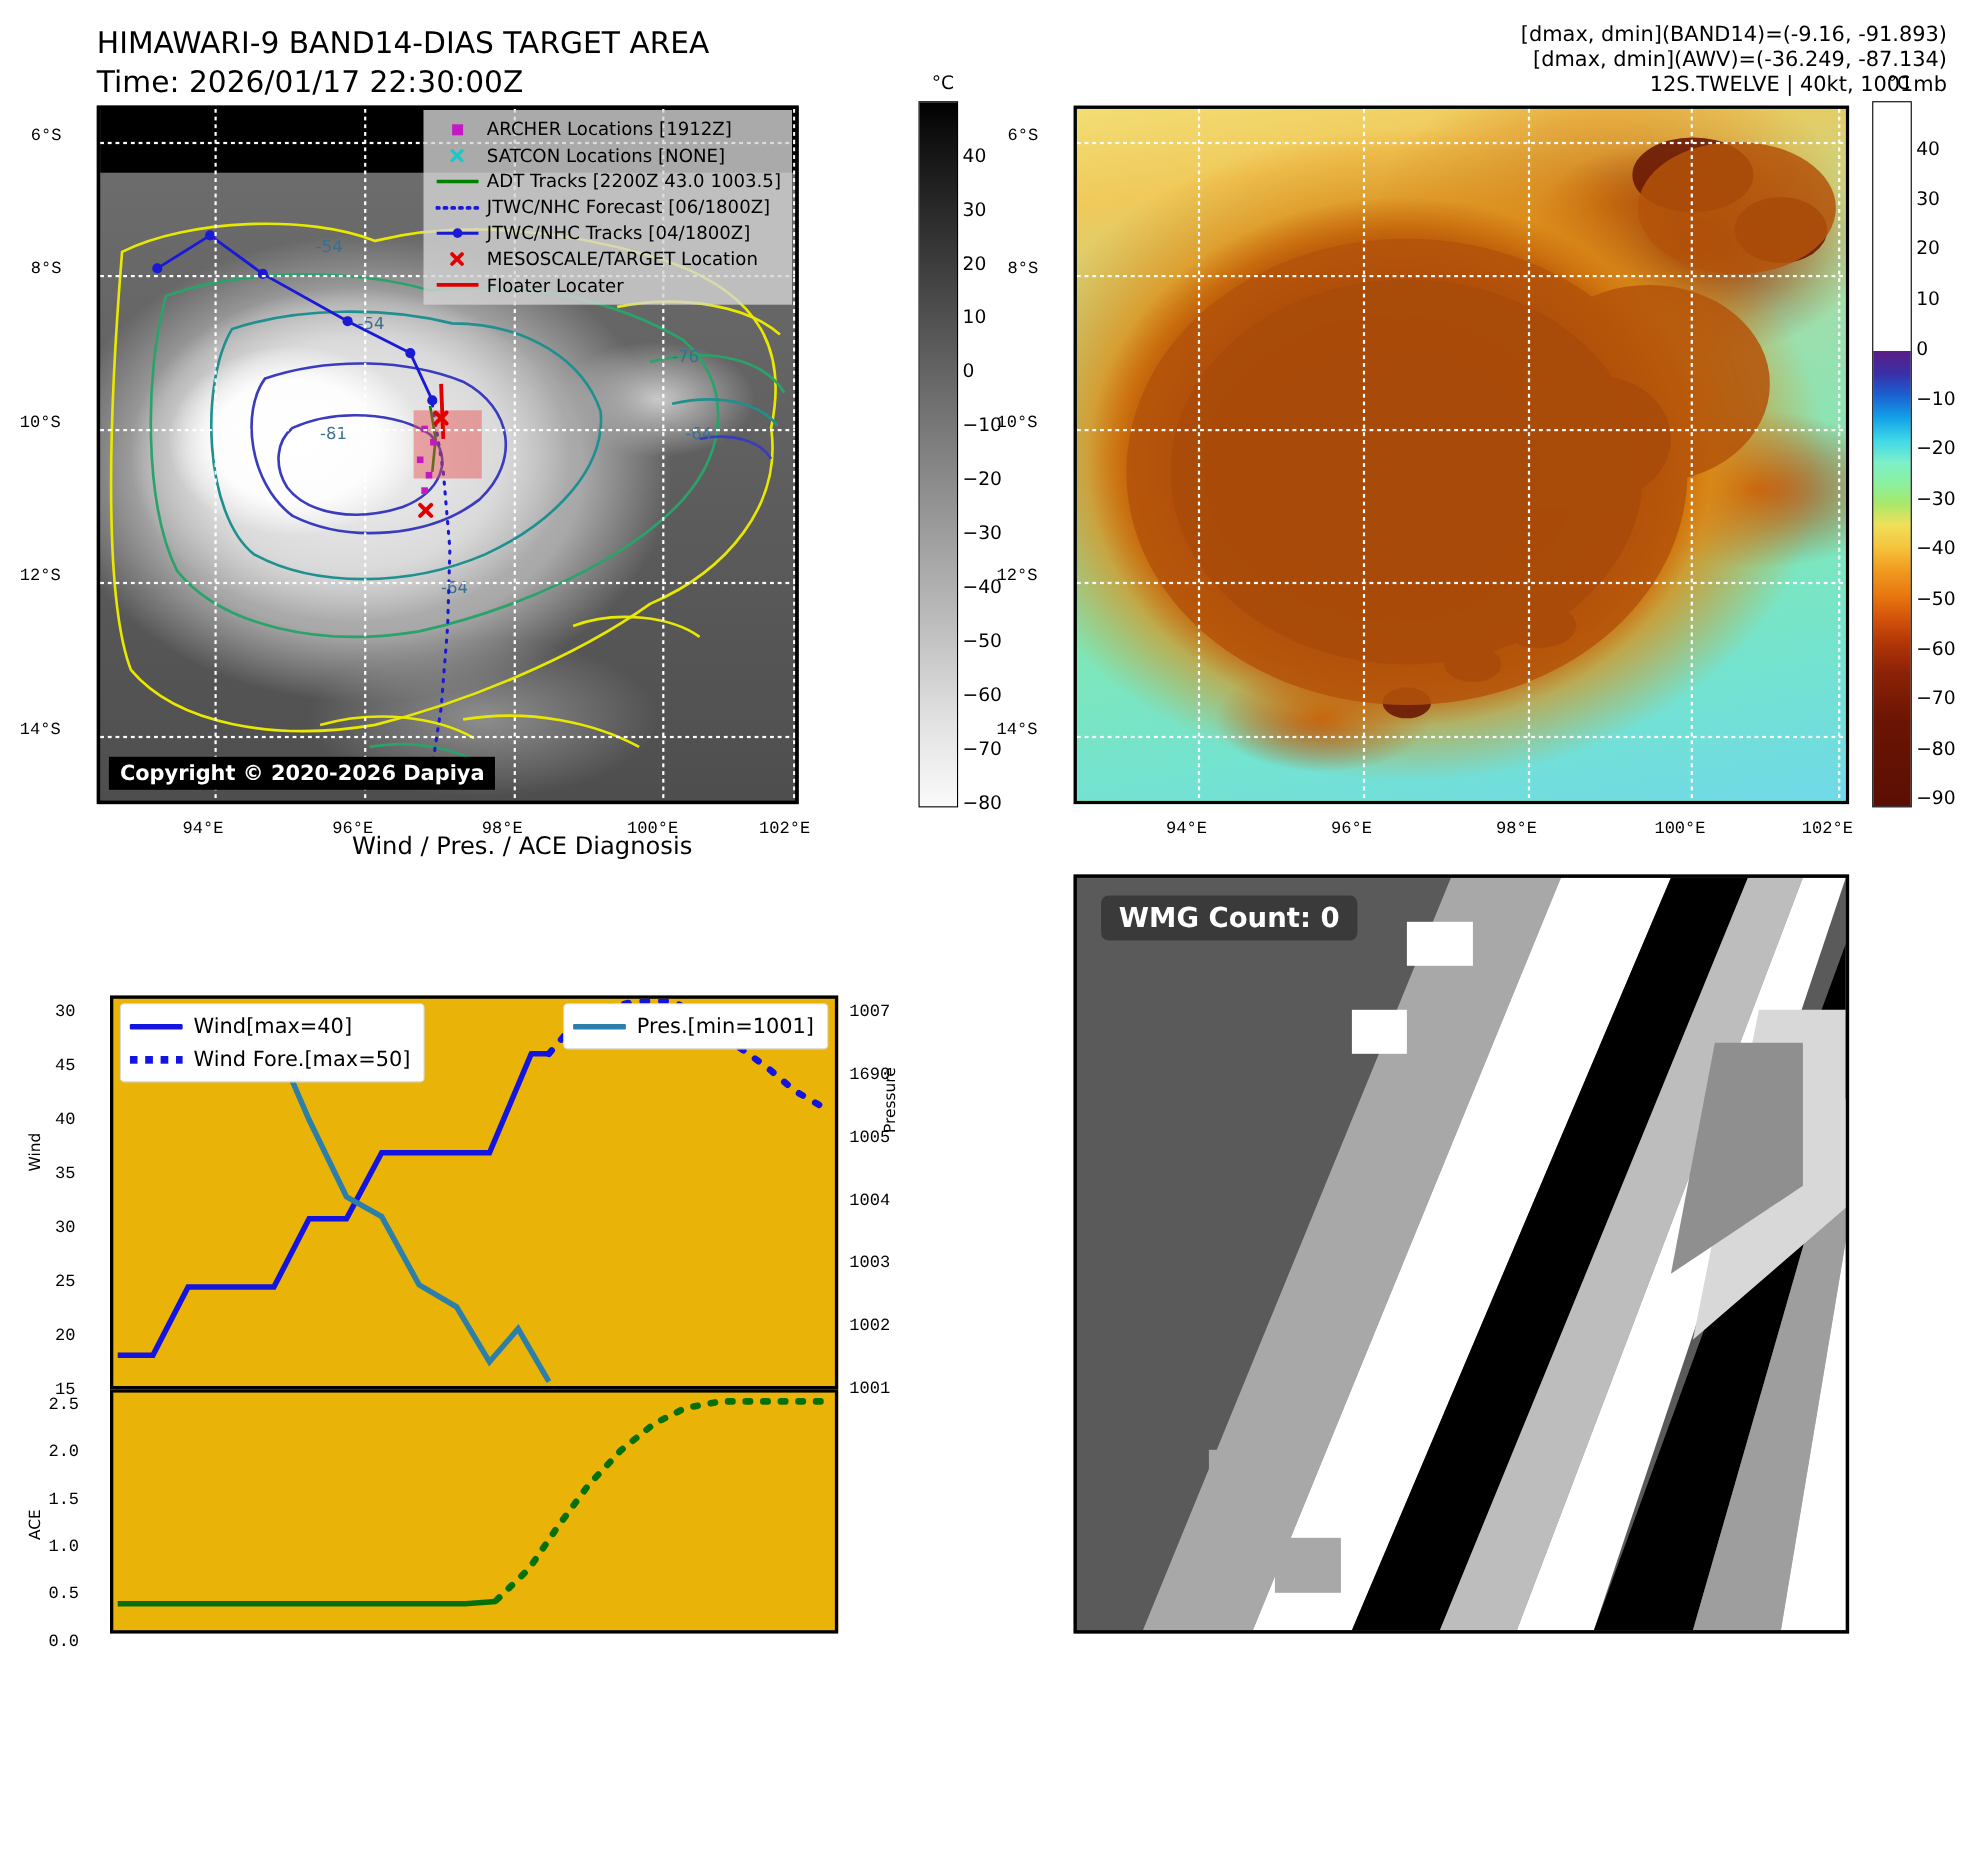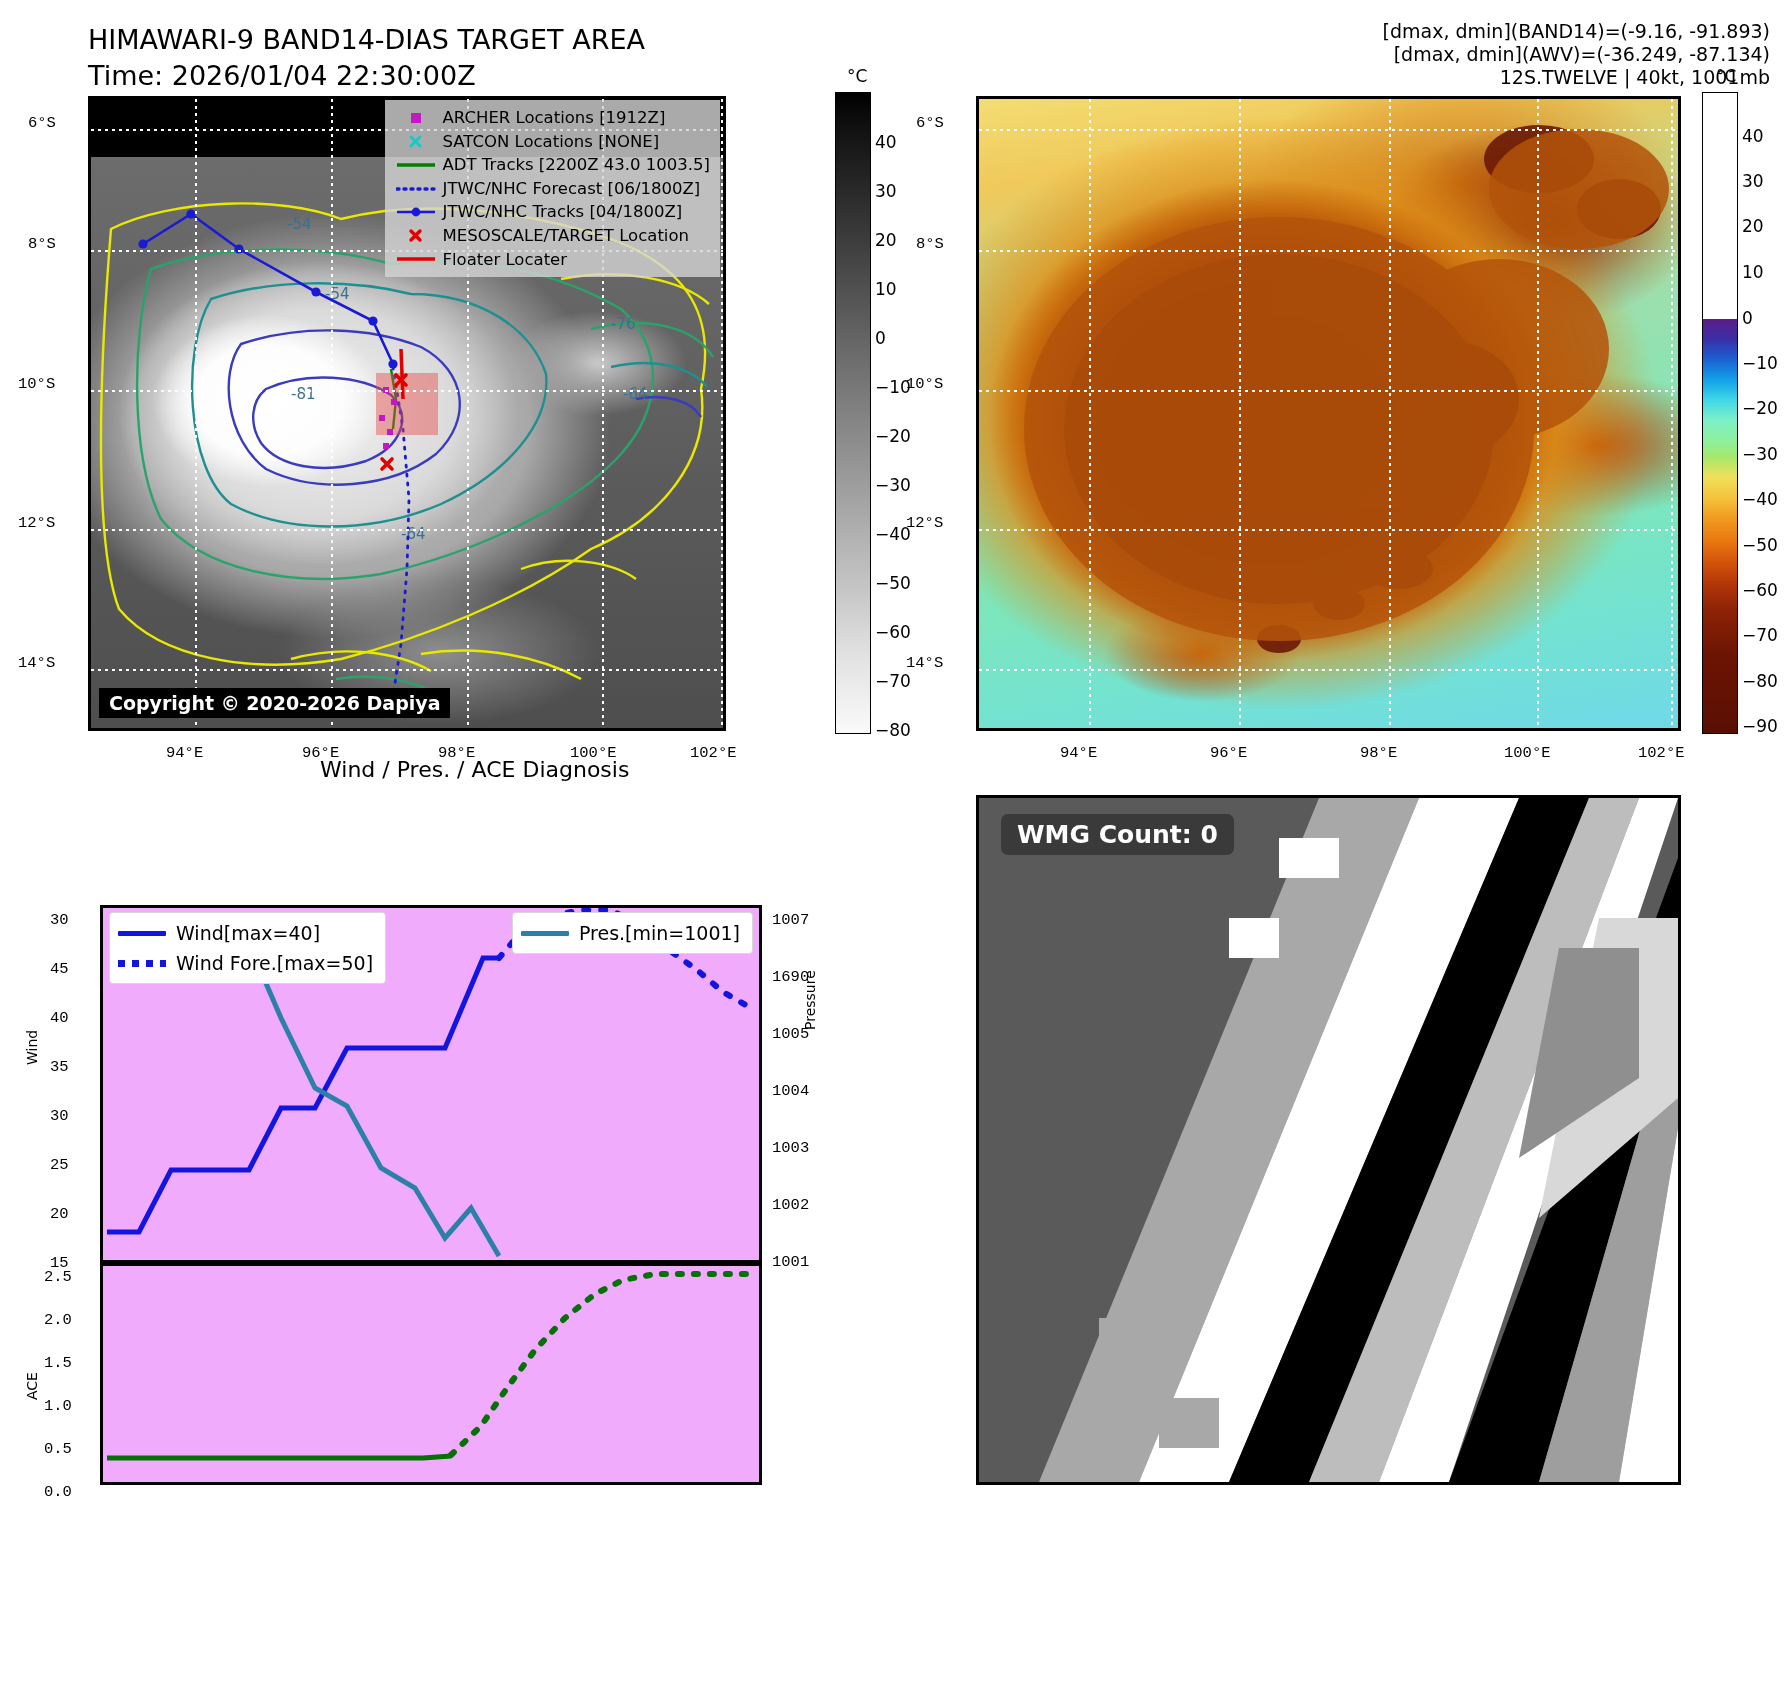--- a/index.html
+++ b/index.html
@@ -55,38 +55,38 @@
       radial-gradient(ellipse 260px 150px at 70% 14%, #d4760f 0%, rgba(240,180,60,0) 84%),
       radial-gradient(ellipse 170px 90px at 88% 55%, #b5440a 0%, rgba(225,140,30,0) 80%),
       radial-gradient(ellipse 120px 60px at 32% 88%, #a93d08 0%, rgba(230,150,40,0) 82%),
       linear-gradient(170deg,#f3dd74 0%,#f0c95a 12%,#9cdfae 42%,#7fe7b6 64%,#74e3cf 82%,#6fd9e8 100%);
   }
 
   
   .ax-title{position:absolute;font-size:22px;}
   .ax-lbl{position:absolute;font-size:14px;}
   .ax-tick{position:absolute;font-size:15.5px;white-space:nowrap;font-family:Liberation Mono, monospace;}
-  .plot{position:absolute;border:3px solid #000;box-sizing:border-box;background:#f0abfc;overflow:visible;}
+  .plot{position:absolute;border:3px solid #000;box-sizing:border-box;background:#eab308;overflow:visible;}
   .chart-legend{position:absolute;background:#fff;border:1.5px solid #d8d8d8;border-radius:4px;
      padding:5px 12px 5px 8px;font-size:19px;line-height:30px;z-index:5;}
   .cl-row{display:flex;align-items:center;white-space:nowrap;height:30px;}
   .cl-key{width:58px;flex:0 0 58px;display:flex;align-items:center;}
   .swatch-solid{width:48px;height:5px;border-radius:1px;}
   .swatch-dot{width:48px;height:7px;background-repeat:repeat-x;background-size:14px 7px;}
 
   
   #wmg-panel{left:976px;top:795px;width:705px;height:690px;background:#5a5a5a;}
   .wmg-badge{position:absolute;left:22px;top:16px;background:#3a3a3a;color:#fff;font-weight:bold;
      font-size:25px;padding:6px 16px;border-radius:7px;z-index:4;}
 </style>
 </head>
 <body>
 
 <div class="abs hdr-title">HIMAWARI-9 BAND14-DIAS TARGET AREA
-Time: 2026/01/04 22:30:00Z</div>
+Time: 2026/01/17 22:30:00Z</div>
 <div class="abs hdr-right">
   <div>[dmax, dmin](BAND14)=(-9.16, -91.893)</div>
   <div>[dmax, dmin](AWV)=(-36.249, -87.134)</div>
   <div>12S.TWELVE | 40kt, 1001mb</div>
 </div>
 
 <div class="frame" id="ir-panel">
   <div class="ir-sky"></div>
   <div class="ir-blackbar"></div>
 

